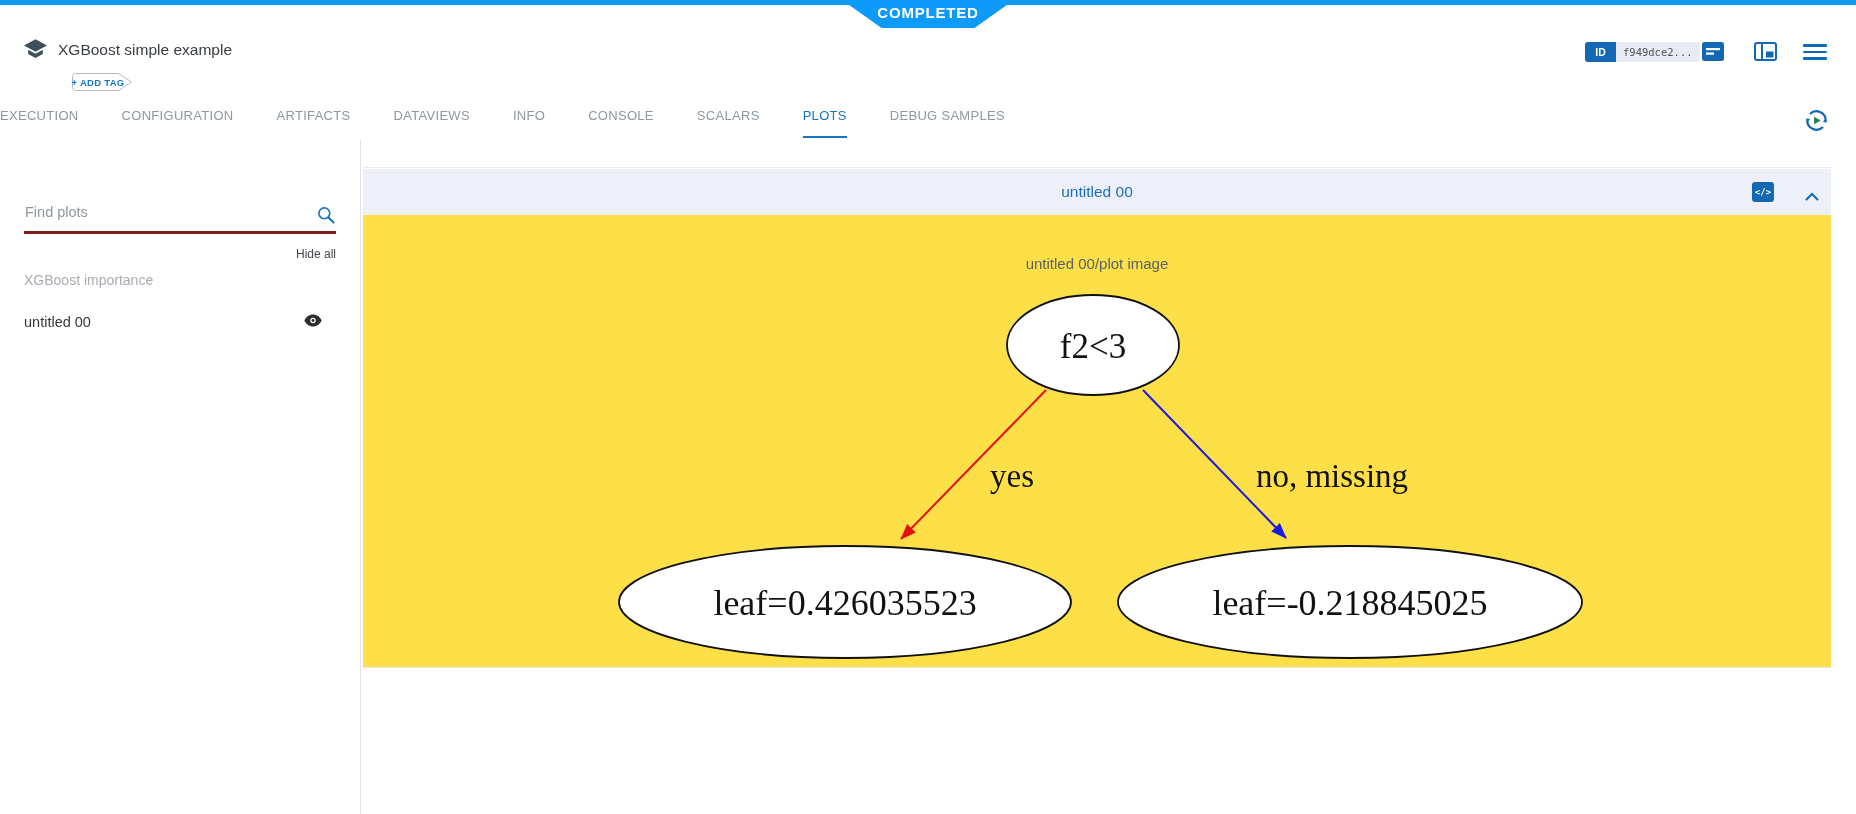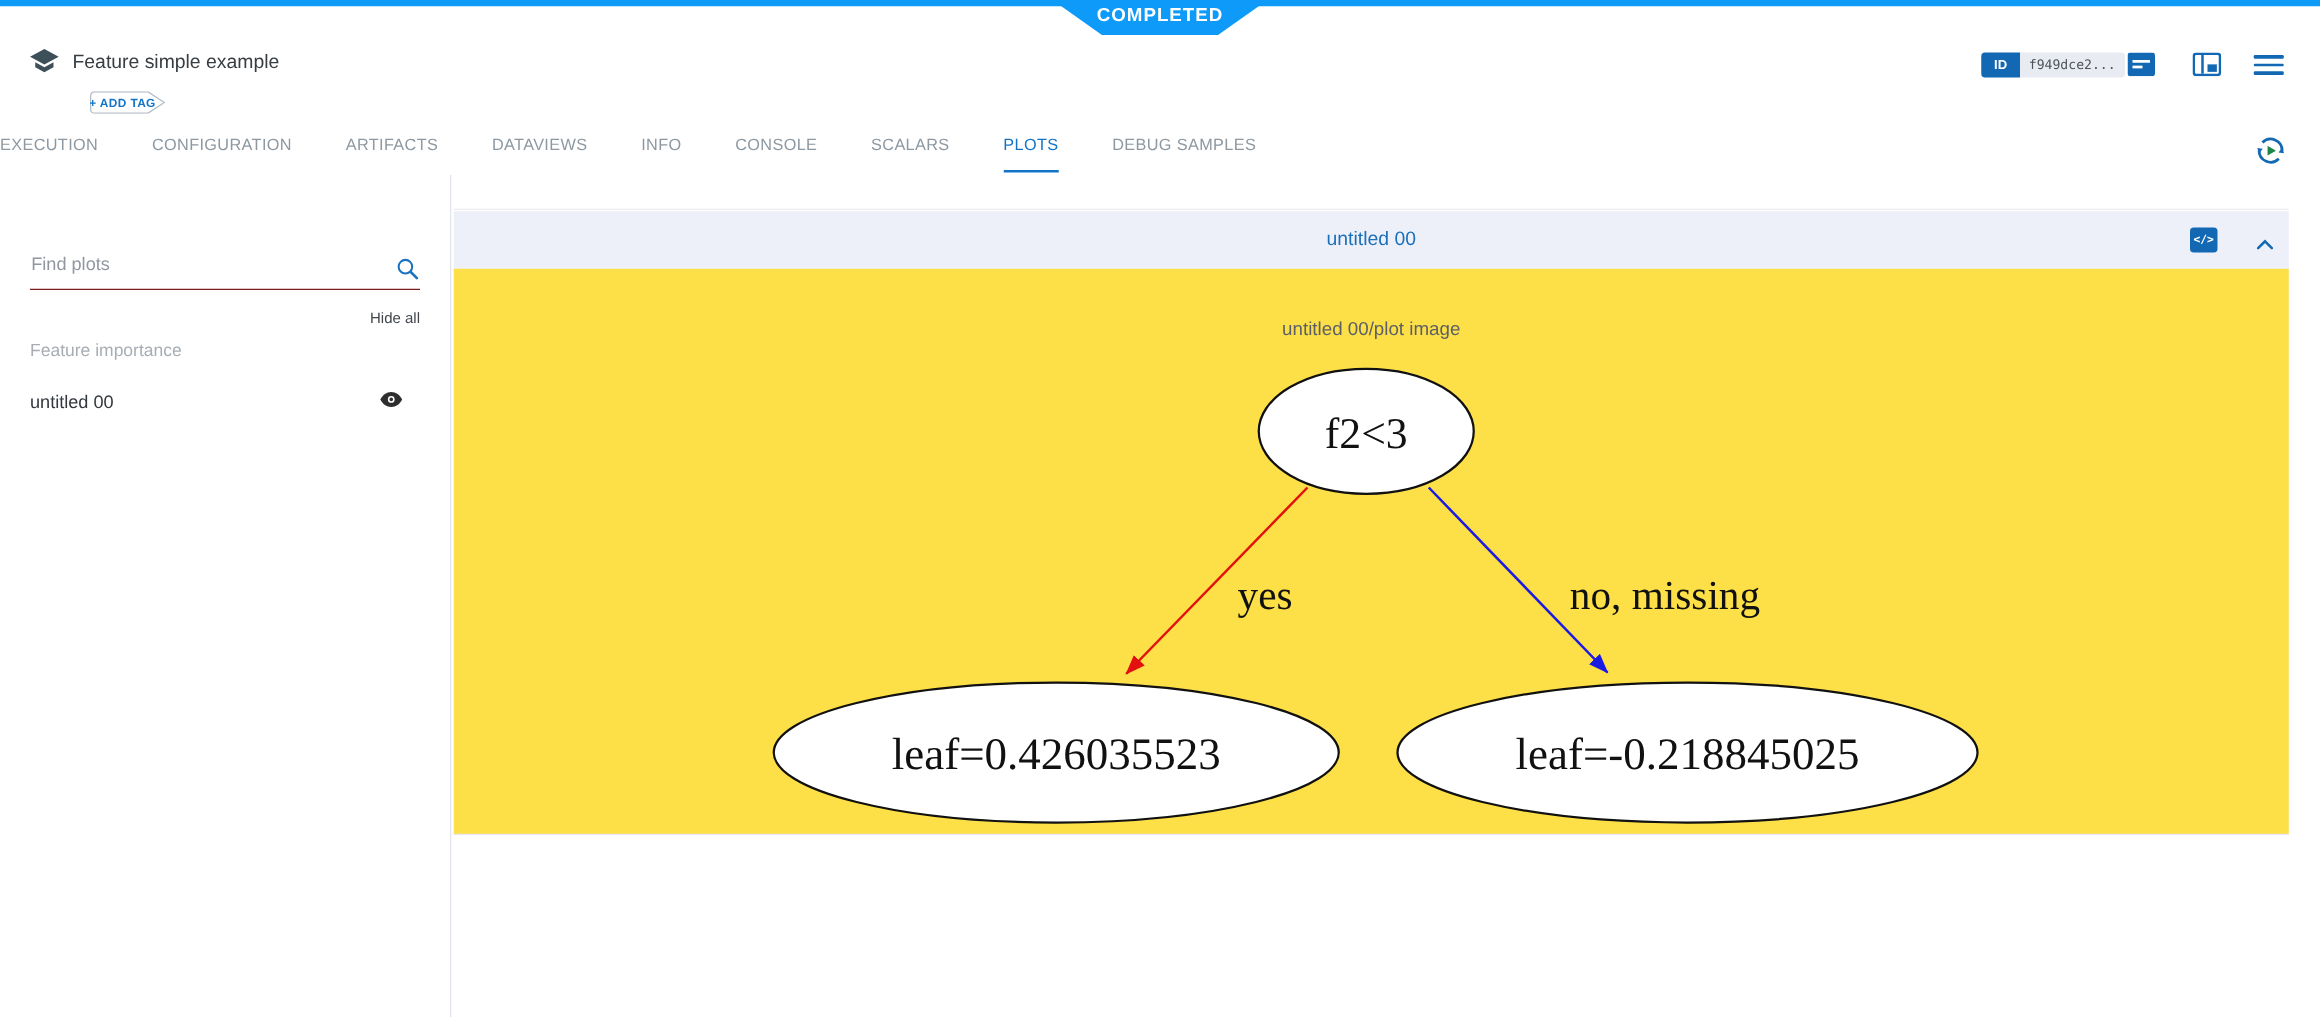--- a/index.html
+++ b/index.html
@@ -27,21 +27,21 @@
 
   
   .tabs-row{position:absolute;top:96px;left:0;width:100%;height:42px;display:flex;
         justify-content:flex-start;gap:43px;}
   .tab{font-size:13px;letter-spacing:.3px;color:#8d98a1;line-height:40px;cursor:pointer;white-space:nowrap;}
   .tab.active{color:#1375c8;border-bottom:2px solid #1375c8;font-weight:500;}
   .refresh{position:absolute;left:1803px;top:107px;cursor:pointer;}
 
   
   .v-divider{position:absolute;left:360px;top:140px;width:1px;height:674px;background:#e3e3ee;}
-  .find-row{position:absolute;left:24px;top:196px;width:312px;border-bottom:1px solid #7f1d1d;height:35px;}
+  .find-row{position:absolute;left:24px;top:196px;width:312px;border-bottom:3px solid #7f1d1d;height:35px;}
   .find-input{border:none;outline:none;width:280px;font-size:14.5px;padding:8px 0 0 1px;
         font-family:"Liberation Sans",sans-serif;color:#3a3f44;background:transparent;}
   .find-input::placeholder{color:#9097a0;}
   .search-ic{position:absolute;right:0;top:9px;cursor:pointer;}
   .hide-all{position:absolute;left:24px;top:247px;width:312px;text-align:right;font-size:12px;color:#42474c;cursor:pointer;}
   .section-label{position:absolute;left:24px;top:272px;font-size:14px;color:#a7adb3;}
   .plot-item{position:absolute;left:24px;top:313px;width:298px;display:flex;justify-content:space-between;
         align-items:center;cursor:pointer;}
   .plot-item .lbl{font-size:14.5px;color:#33383d;}
 
@@ -65,21 +65,21 @@
 <div class="screen">
 
   <div class="topbar"></div>
   <div class="status-badge">COMPLETED</div>
 
   <span class="logo">
     <svg width="25" height="25" viewBox="0 0 24 24">
         <path fill="#3d4f58" d="M5 13.18v4L12 21l7-3.82v-4L12 17l-7-3.82zM12 3L1 9l11 6 11-6-11-6z"></path>
       </svg>
   </span>
-  <div class="app-title">Feature simple example</div>
+  <div class="app-title">XGBoost simple example</div>
 
   <span class="add-tag">
     <svg width="60" height="18" viewBox="0 0 60 18">
       <path d="M3.5 .5 h43 l13 8.5 -13 8.5 h-43 a3 3 0 0 1 -3 -3 v-11 a3 3 0 0 1 3 -3 z" fill="#fff" stroke="#b3bcc6"></path>
       <text x="26" y="12.5" text-anchor="middle" font-size="9.5" font-weight="bold" letter-spacing="0.3" fill="#1375c8" font-family="Liberation Sans, sans-serif">+ ADD TAG</text>
     </svg>
   </span>
 
   <div class="idwrap">
     <div class="id-label">ID</div>
@@ -136,21 +136,21 @@
     <input class="find-input" placeholder="Find plots" style="">
     <span class="search-ic">
       <svg width="20" height="20" viewBox="0 0 24 24">
         <circle cx="10" cy="10" r="6.5" fill="none" stroke="#1b72c0" stroke-width="2"></circle>
         <line x1="15" y1="15" x2="21" y2="21" stroke="#1b72c0" stroke-width="2.6" stroke-linecap="round"></line>
       </svg>
     </span>
   </div>
 
   <div class="hide-all">Hide all</div>
-  <div class="section-label">Feature importance</div>
+  <div class="section-label">XGBoost importance</div>
 
   <div class="plot-item">
     <span class="lbl">untitled 00</span>
     <span>
       <svg width="18" height="13" viewBox="0 0 24 16">
         <path d="M12 0C7 0 2.7 3.1 .5 8 2.7 12.9 7 16 12 16s9.3-3.1 11.5-8C21.3 3.1 17 0 12 0z" fill="#2e2e2e"></path>
         <circle cx="12" cy="8" r="3.6" fill="#fff"></circle>
         <circle cx="12" cy="8" r="1.9" fill="#2e2e2e"></circle>
       </svg>
     </span>

